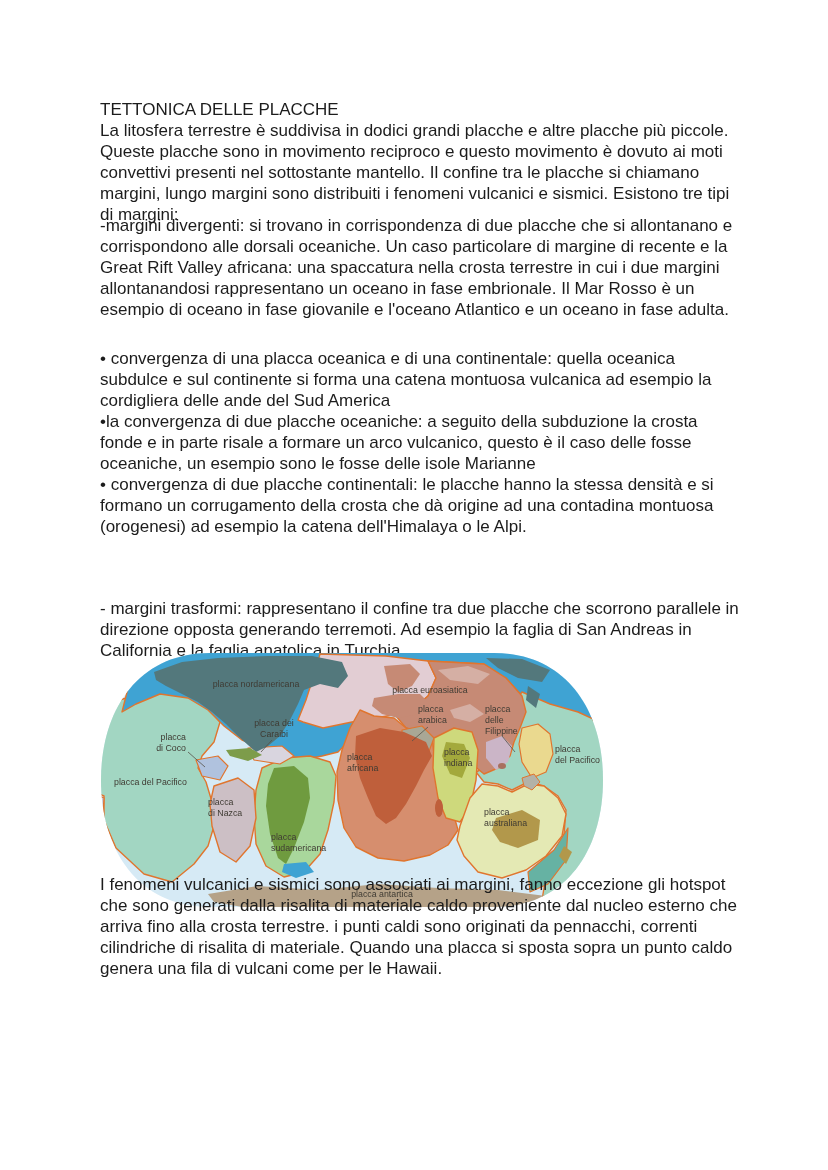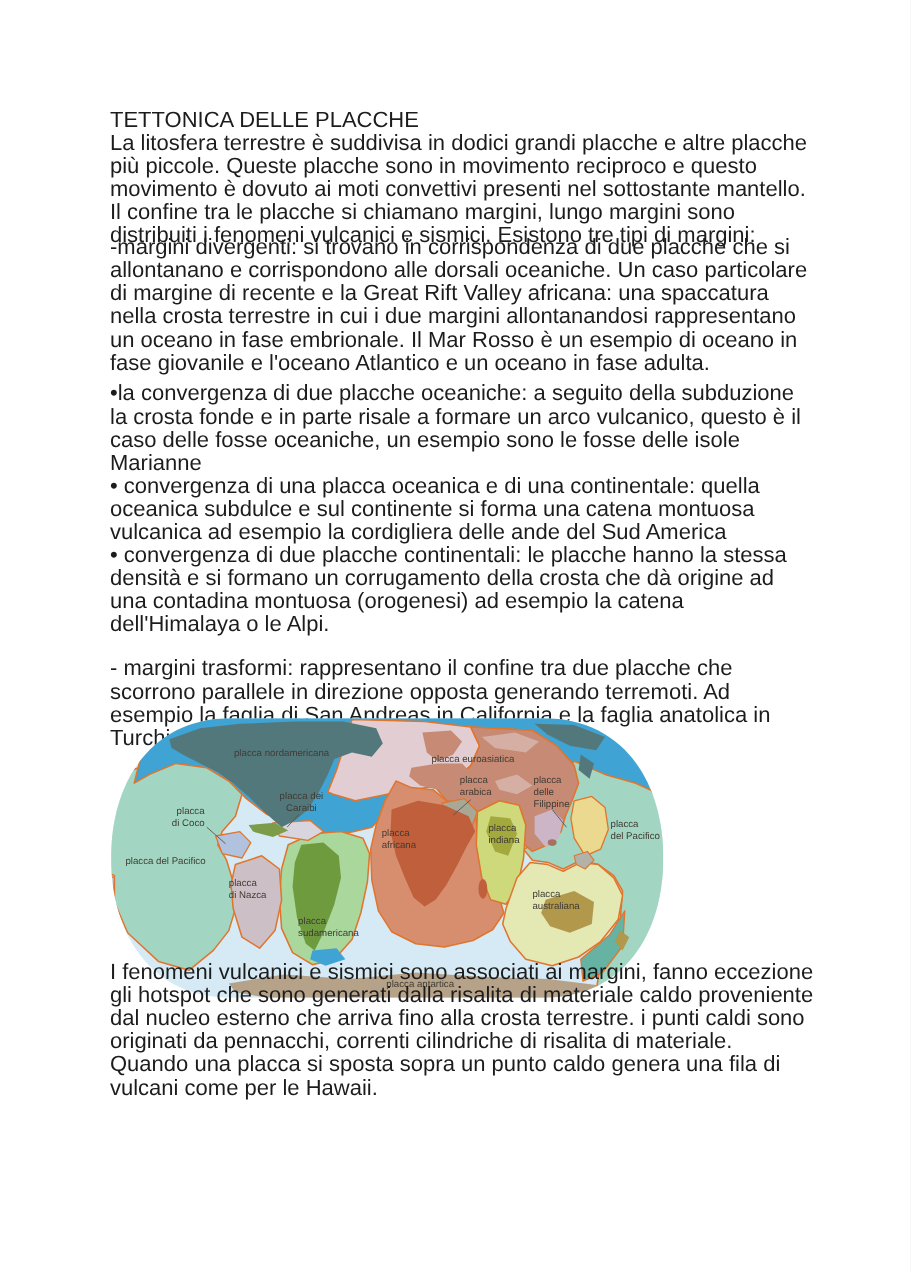--- a/index.html
+++ b/index.html
@@ -6,21 +6,21 @@
   .page{
     position:relative;
     width:828px;height:1170px;
     background:#ffffff;
     overflow:hidden;
     font-family:"Liberation Sans","DejaVu Sans",sans-serif;
     color:#1c1c1c;
   }
   .txt{
     position:absolute;left:100px;width:641px;
-    font-size:20px;line-height:21px;
+    font-size:17px;line-height:21px;
     letter-spacing:0;
   }
   .txt p{margin:0;}
   .b{font-weight:400;}
   svg.map{position:absolute;left:98px;top:650px;}
   svg.map text{
     font-family:"Liberation Sans","DejaVu Sans",sans-serif;
     font-size:8.8px;
     fill:#3f3b33;
   }
@@ -33,22 +33,22 @@
   <div class="txt" style="top:99px">
     <p>TETTONICA DELLE PLACCHE</p>
     <p><span>La litosfera terrestre è suddivisa in </span><span class="b">dodici</span><span> grandi placche e altre placche più piccole. Queste placche sono in </span><span class="b">movimento reciproco</span><span> e questo movimento è dovuto ai </span><span class="b">moti convettivi</span><span> presenti nel sottostante mantello. Il confine tra le placche si chiamano </span><span class="b">margini</span><span>, lungo margini sono distribuiti i fenomeni vulcanici e sismici. Esistono tre tipi di margini:</span></p>
   </div>
 
   <div class="txt" style="top:215px">
     <p><span class="b">-margini divergenti</span><span>: si trovano in corrispondenza di due placche che si </span><span class="b">allontanano</span><span> e corrispondono alle </span><span class="b">dorsali oceaniche.</span><span> Un caso particolare di margine di recente e la </span><span class="b">Great Rift Valley africana:</span><span> una spaccatura nella crosta terrestre in cui i due margini allontanandosi rappresentano un </span><span class="b">oceano in fase embrionale</span><span>. Il Mar Rosso è un esempio di </span><span class="b">oceano in fase giovanile</span><span> e l'oceano Atlantico e un </span><span class="b">oceano in fase adulta</span><span>.</span></p>
   </div>
 
   <div class="txt" style="top:348px">
+    <p><span class="b">• convergenza di una placca oceanica e di una continentale:</span><span> quella </span><span class="b">oceanica subdulce</span><span> e sul continente si forma una </span><span class="b">catena montuosa</span><span> vulcanica ad esempio la </span><span class="b">cordigliera delle ande</span><span> del Sud America</span></p>
     <p><span>•la </span><span class="b">convergenza di due placche oceaniche:</span><span> a seguito della subduzione la crosta fonde e in parte risale a formare un arco vulcanico, questo è il caso delle </span><span class="b">fosse oceaniche</span><span>, un esempio sono le </span><span class="b">fosse delle isole Marianne</span></p>
-    <p><span class="b">• convergenza di una placca oceanica e di una continentale:</span><span> quella </span><span class="b">oceanica subdulce</span><span> e sul continente si forma una </span><span class="b">catena montuosa</span><span> vulcanica ad esempio la </span><span class="b">cordigliera delle ande</span><span> del Sud America</span></p>
     <p><span class="b">• convergenza di due placche continentali</span><span>: le placche hanno la </span><span class="b">stessa densità</span><span> e si formano un </span><span class="b">corrugamento</span><span> della crosta che dà origine ad una </span><span class="b">contadina montuosa (orogenesi)</span><span> ad esempio la catena dell</span><span class="b">'Himalaya</span><span> o le </span><span class="b">Alpi</span><span>.</span></p>
   </div>
 
   <div class="txt" style="top:598px">
     <p><span>- </span><span class="b">margini trasformi</span><span>: rappresentano il confine tra due placche che </span><span class="b">scorrono parallele</span><span> in </span><span class="b">direzione opposta</span><span> generando </span><span class="b">terremoti</span><span>. Ad esempio la faglia di </span><span class="b">San Andreas in California</span><span> e la </span><span class="b">faglia anatolica in Turchia</span><span>.</span></p>
   </div>
 
   <svg class="map" width="508" height="258" viewBox="0 0 508 258">
     <defs>
       <clipPath id="mapclip">

